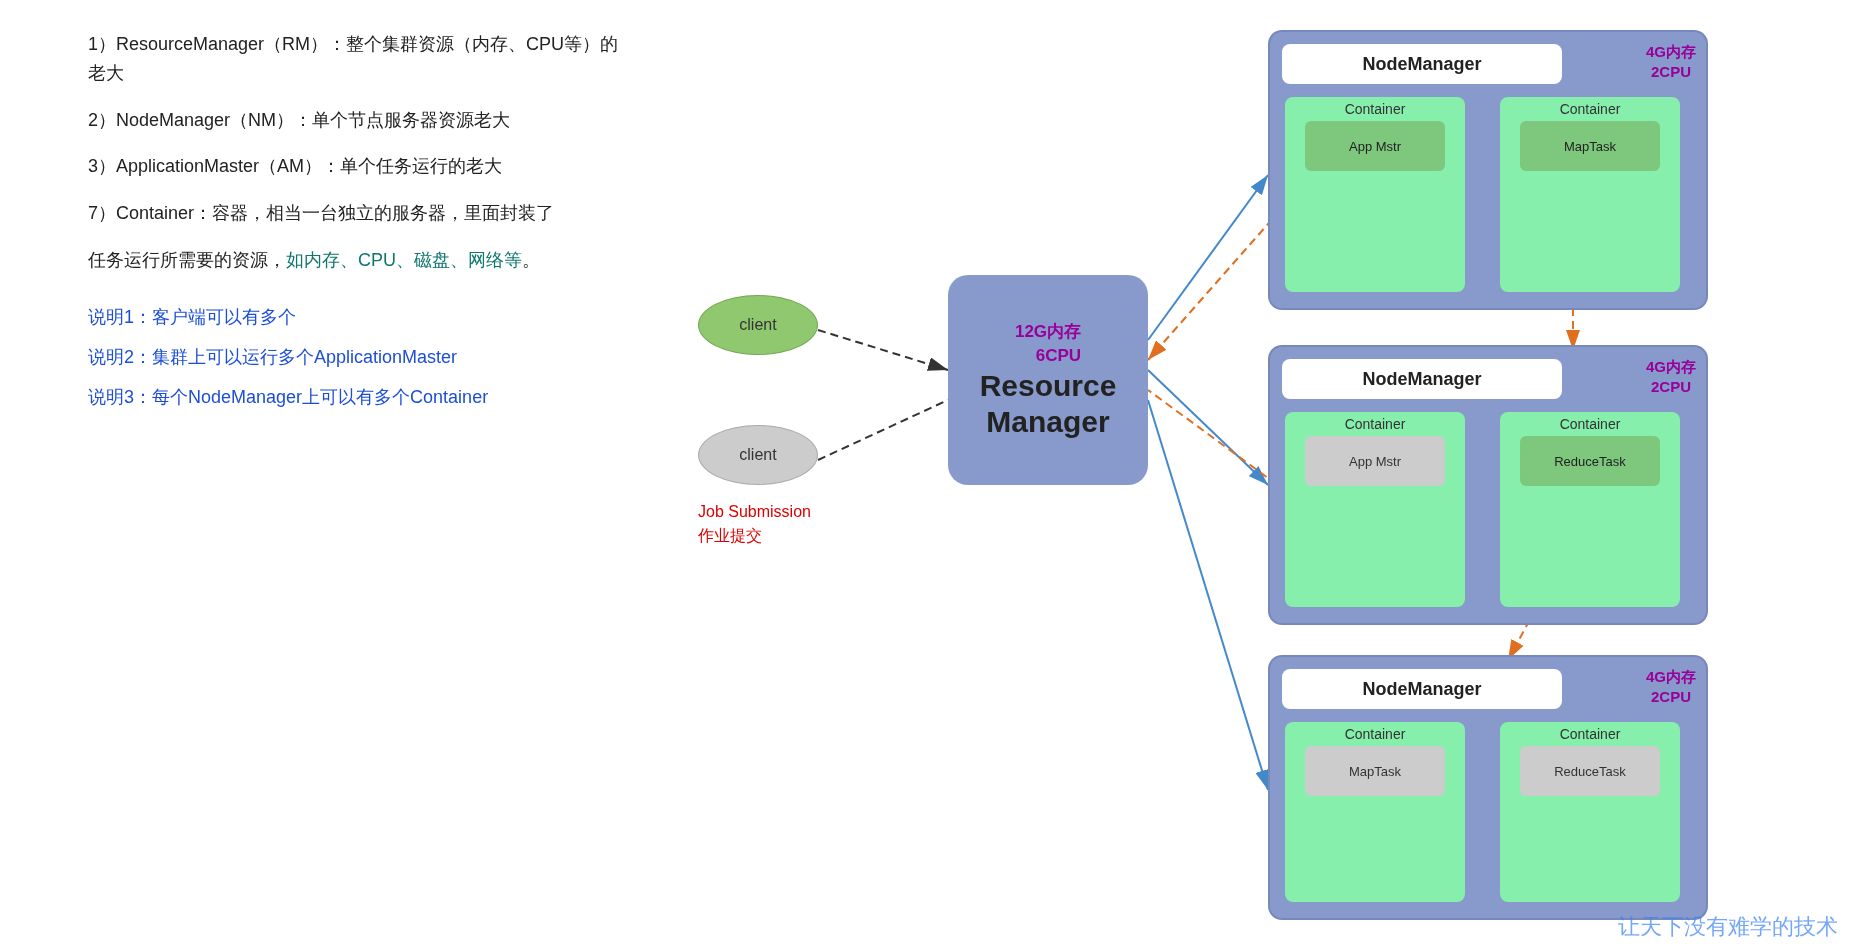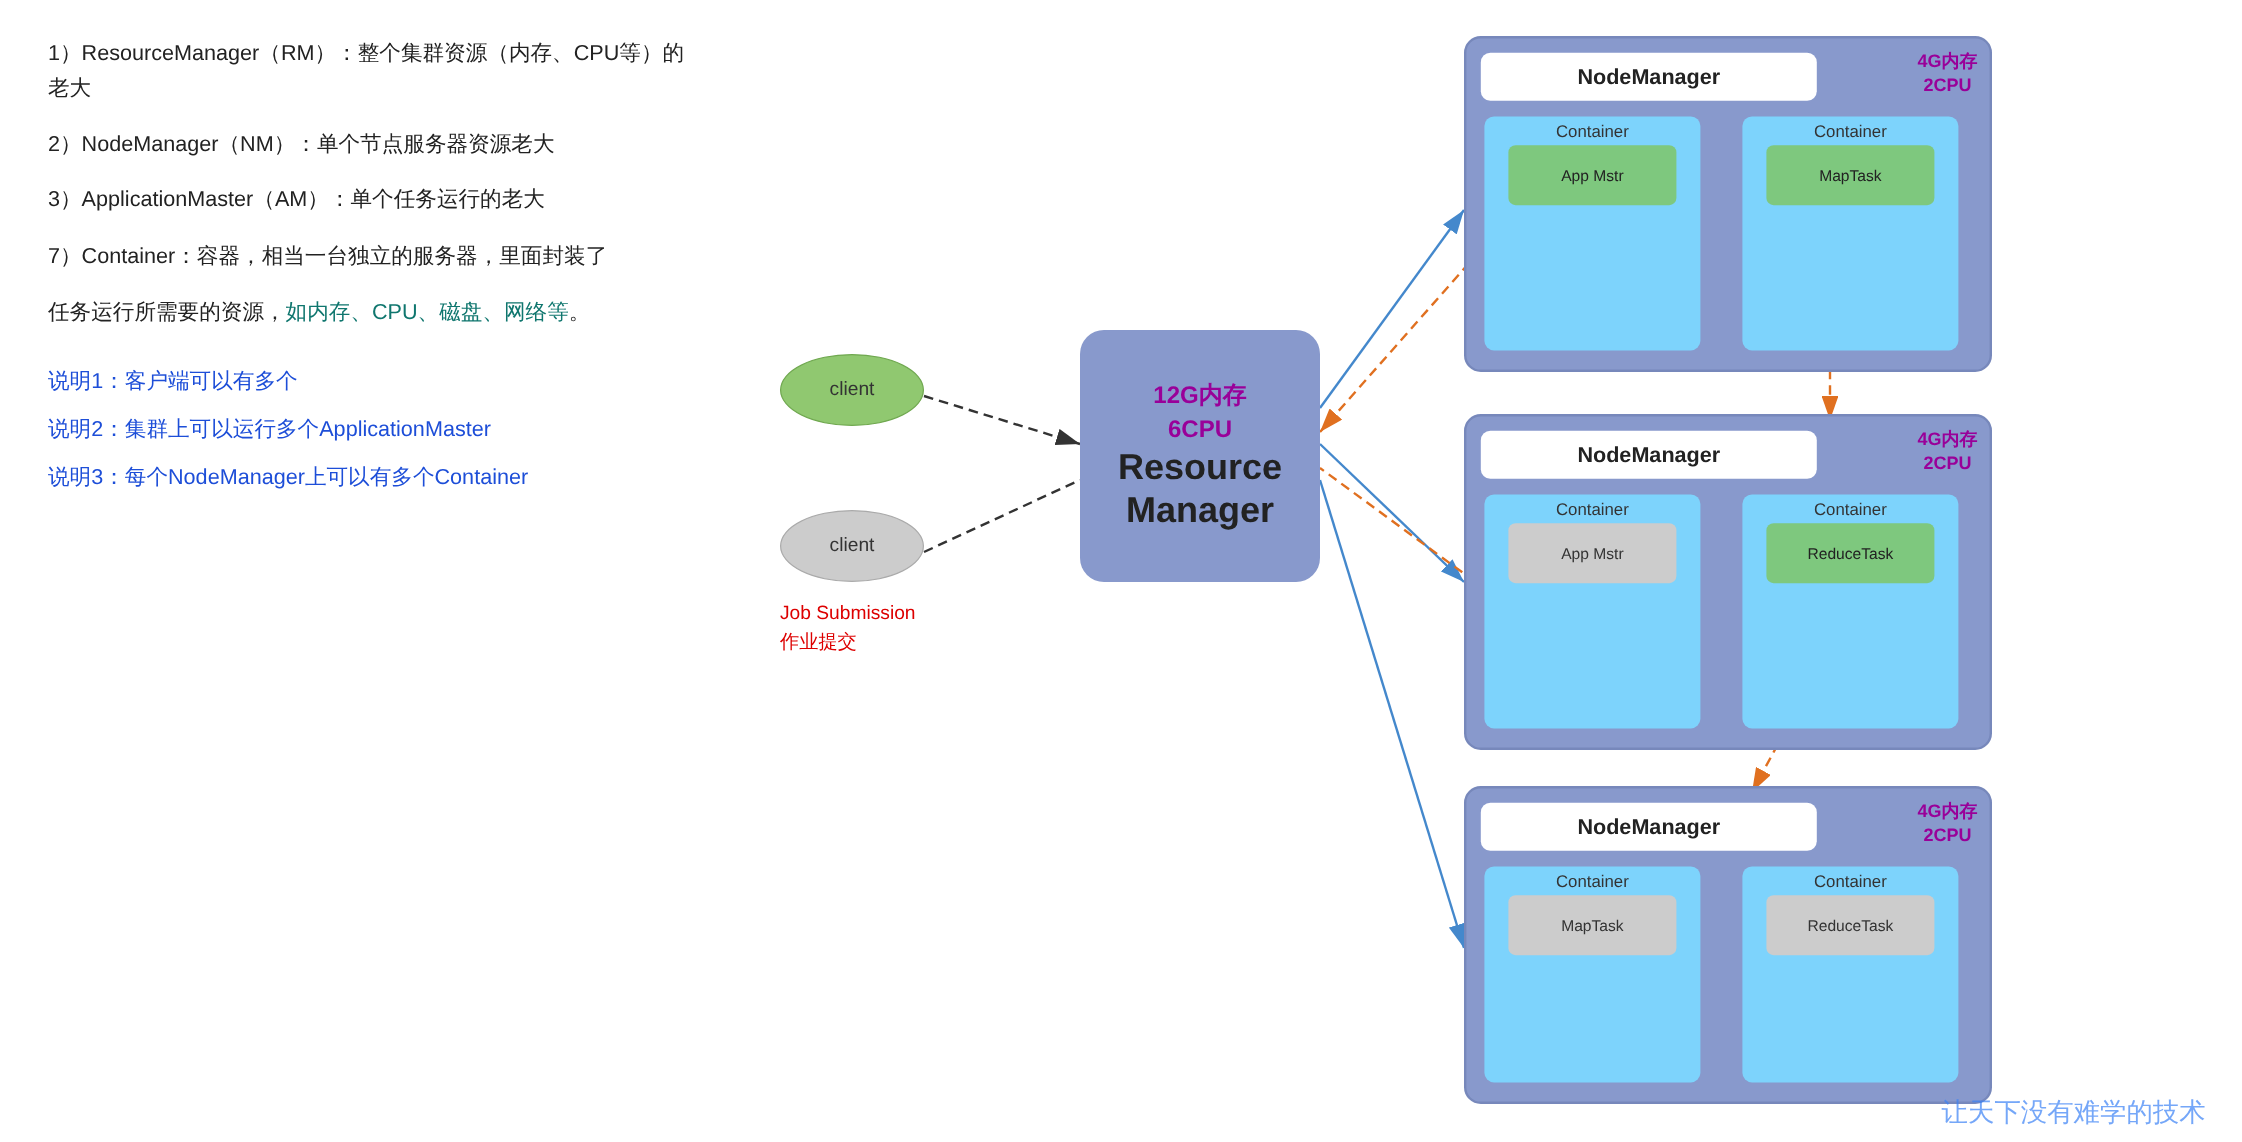--- a/index.html
+++ b/index.html
@@ -10,20 +10,21 @@
       height: 952px;
       overflow: hidden;
       position: relative;
     }
 
     .page-container {
       display: flex;
       width: 1868px;
       height: 952px;
       position: relative;
+      padding-left: 48px;
     }
 
     
     .left-panel {
       width: 620px;
       padding: 30px 40px;
       flex-shrink: 0;
     }
 
     .text-line {
@@ -63,21 +64,21 @@
     
     .nm-box {
       background: #8899cc;
       border-radius: 14px;
       position: absolute;
       border: 2px solid #7788bb;
     }
 
     
     .container-box {
-      background: #7dd3fc;
+      background: #86efac;
       border-radius: 8px;
       position: absolute;
       display: flex;
       flex-direction: column;
       align-items: center;
       justify-content: flex-start;
       padding-top: 4px;
     }
 
     .container-label {
@@ -112,23 +113,23 @@
       border-radius: 20px;
       position: absolute;
       display: flex;
       flex-direction: column;
       align-items: center;
       justify-content: center;
     }
 
     .rm-mem {
       color: #990099;
-      font-size: 20px;
+      font-size: 17px;
       font-weight: bold;
-      text-align: center;
+      text-align: right;
       line-height: 1.4;
     }
 
     .rm-title {
       color: #222;
       font-size: 30px;
       font-weight: bold;
       text-align: center;
       line-height: 1.2;
     }

